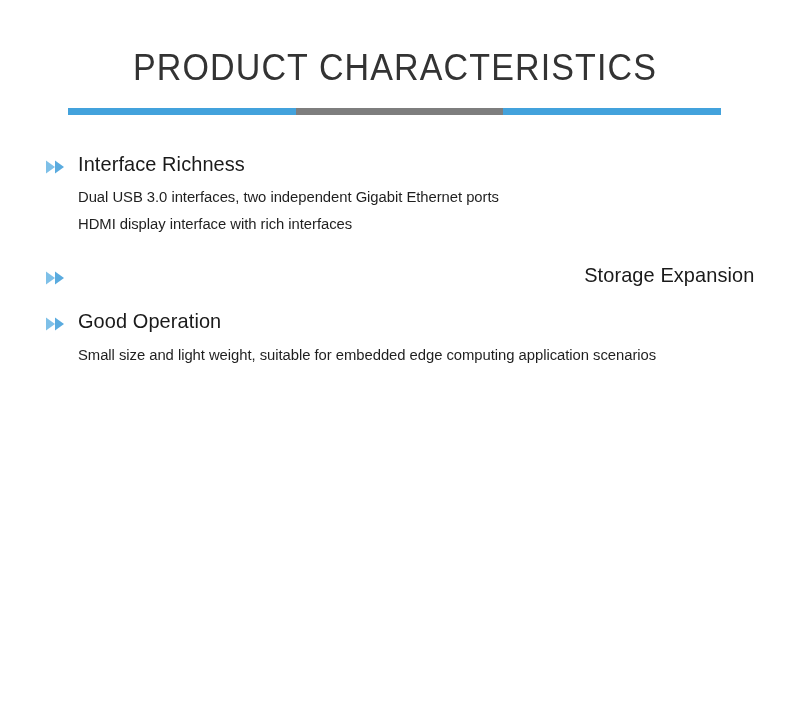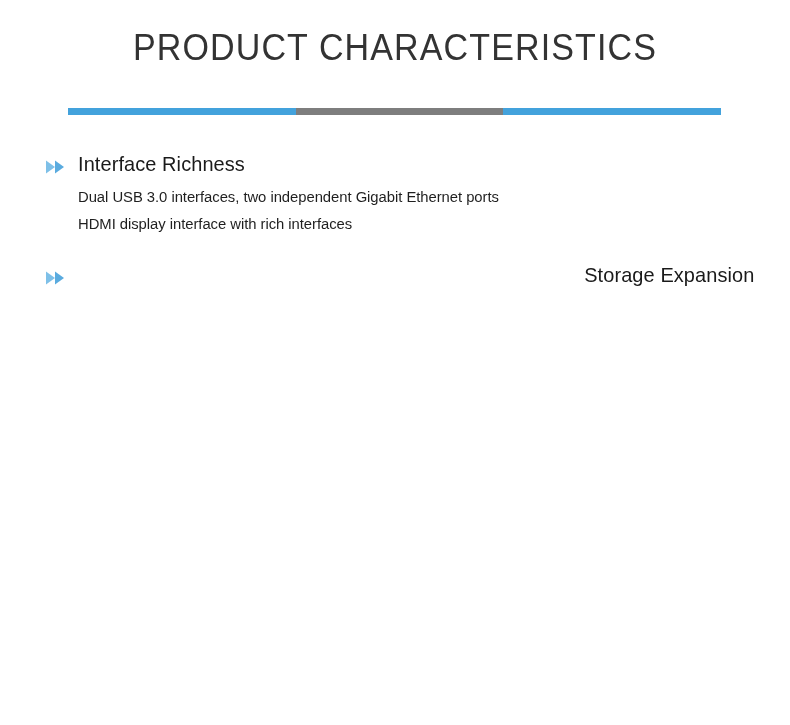--- a/index.html
+++ b/index.html
@@ -17,21 +17,21 @@
   .page {
     position: relative;
     width: 790px;
     height: 725px;
     background: #ffffff;
     box-sizing: border-box;
   }
 
   
   .title-block {
-    padding-top: 28px;
+    padding-top: 48px;
     text-align: center;
   }
   .page-title {
     font-family: "Liberation Sans", sans-serif;
     font-size: 37px;
     font-weight: 400;
     letter-spacing: 1.2px;
     color: #333333;
     line-height: 1.1;
     margin: 0;
@@ -148,15 +148,27 @@
       <span class="bullet-icon">
         <svg width="20" height="14" viewBox="0 0 20 14" xmlns="http://www.w3.org/2000/svg">
           <polygon points="0,0.5 9,7 0,13.5" fill="#7ec0e8"></polygon>
           <polygon points="9,0.5 18,7 9,13.5" fill="#5aabdf"></polygon>
         </svg>
       </span>
       <h2 class="section-heading">Storage Expansion</h2>
     </div>
 
 
+    <div class="section s4">
+      <span class="bullet-icon">
+        <svg width="20" height="14" viewBox="0 0 20 14" xmlns="http://www.w3.org/2000/svg">
+          <polygon points="0,0.5 9,7 0,13.5" fill="#7ec0e8"></polygon>
+          <polygon points="9,0.5 18,7 9,13.5" fill="#5aabdf"></polygon>
+        </svg>
+      </span>
+      <h2 class="section-heading">Good Operation</h2>
+      <div class="section-lines">
+        <div class="body-line" style="color: rgb(31, 31, 31);">Small size and light weight, suitable for embedded edge computing application scenarios</div>
+      </div>
+    </div>
 
   </div>
 </div>
 
 </body></html>

